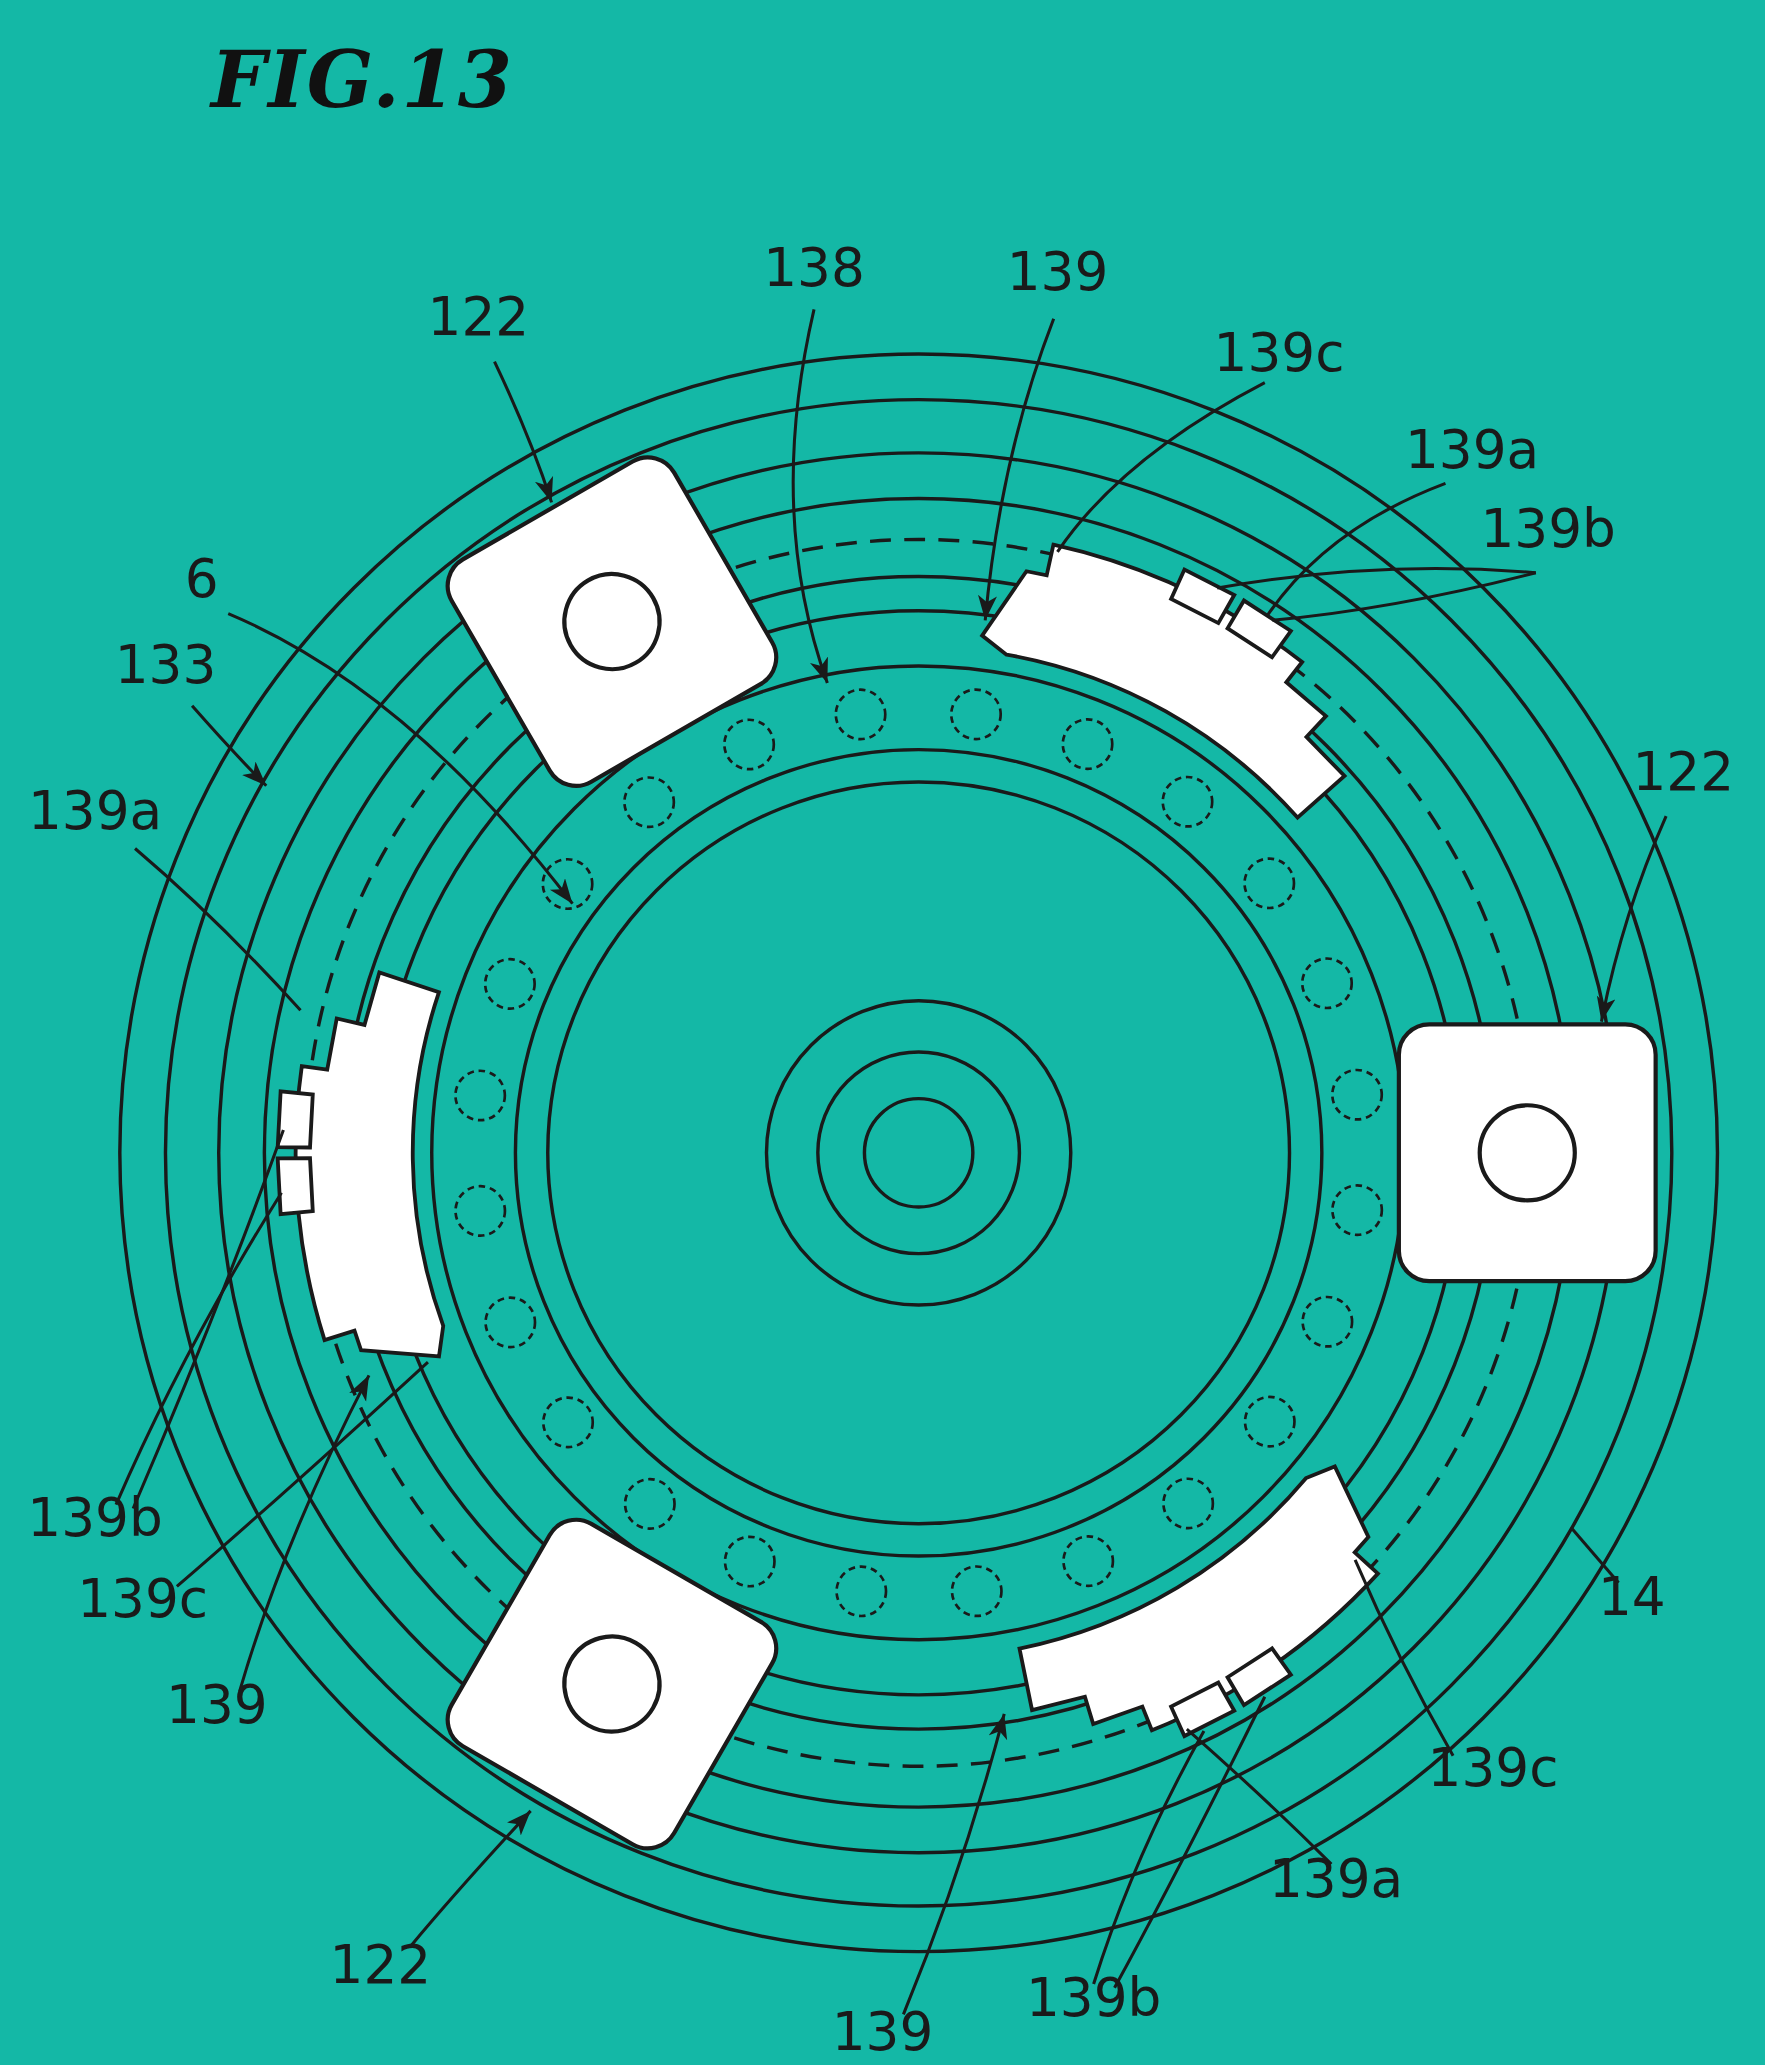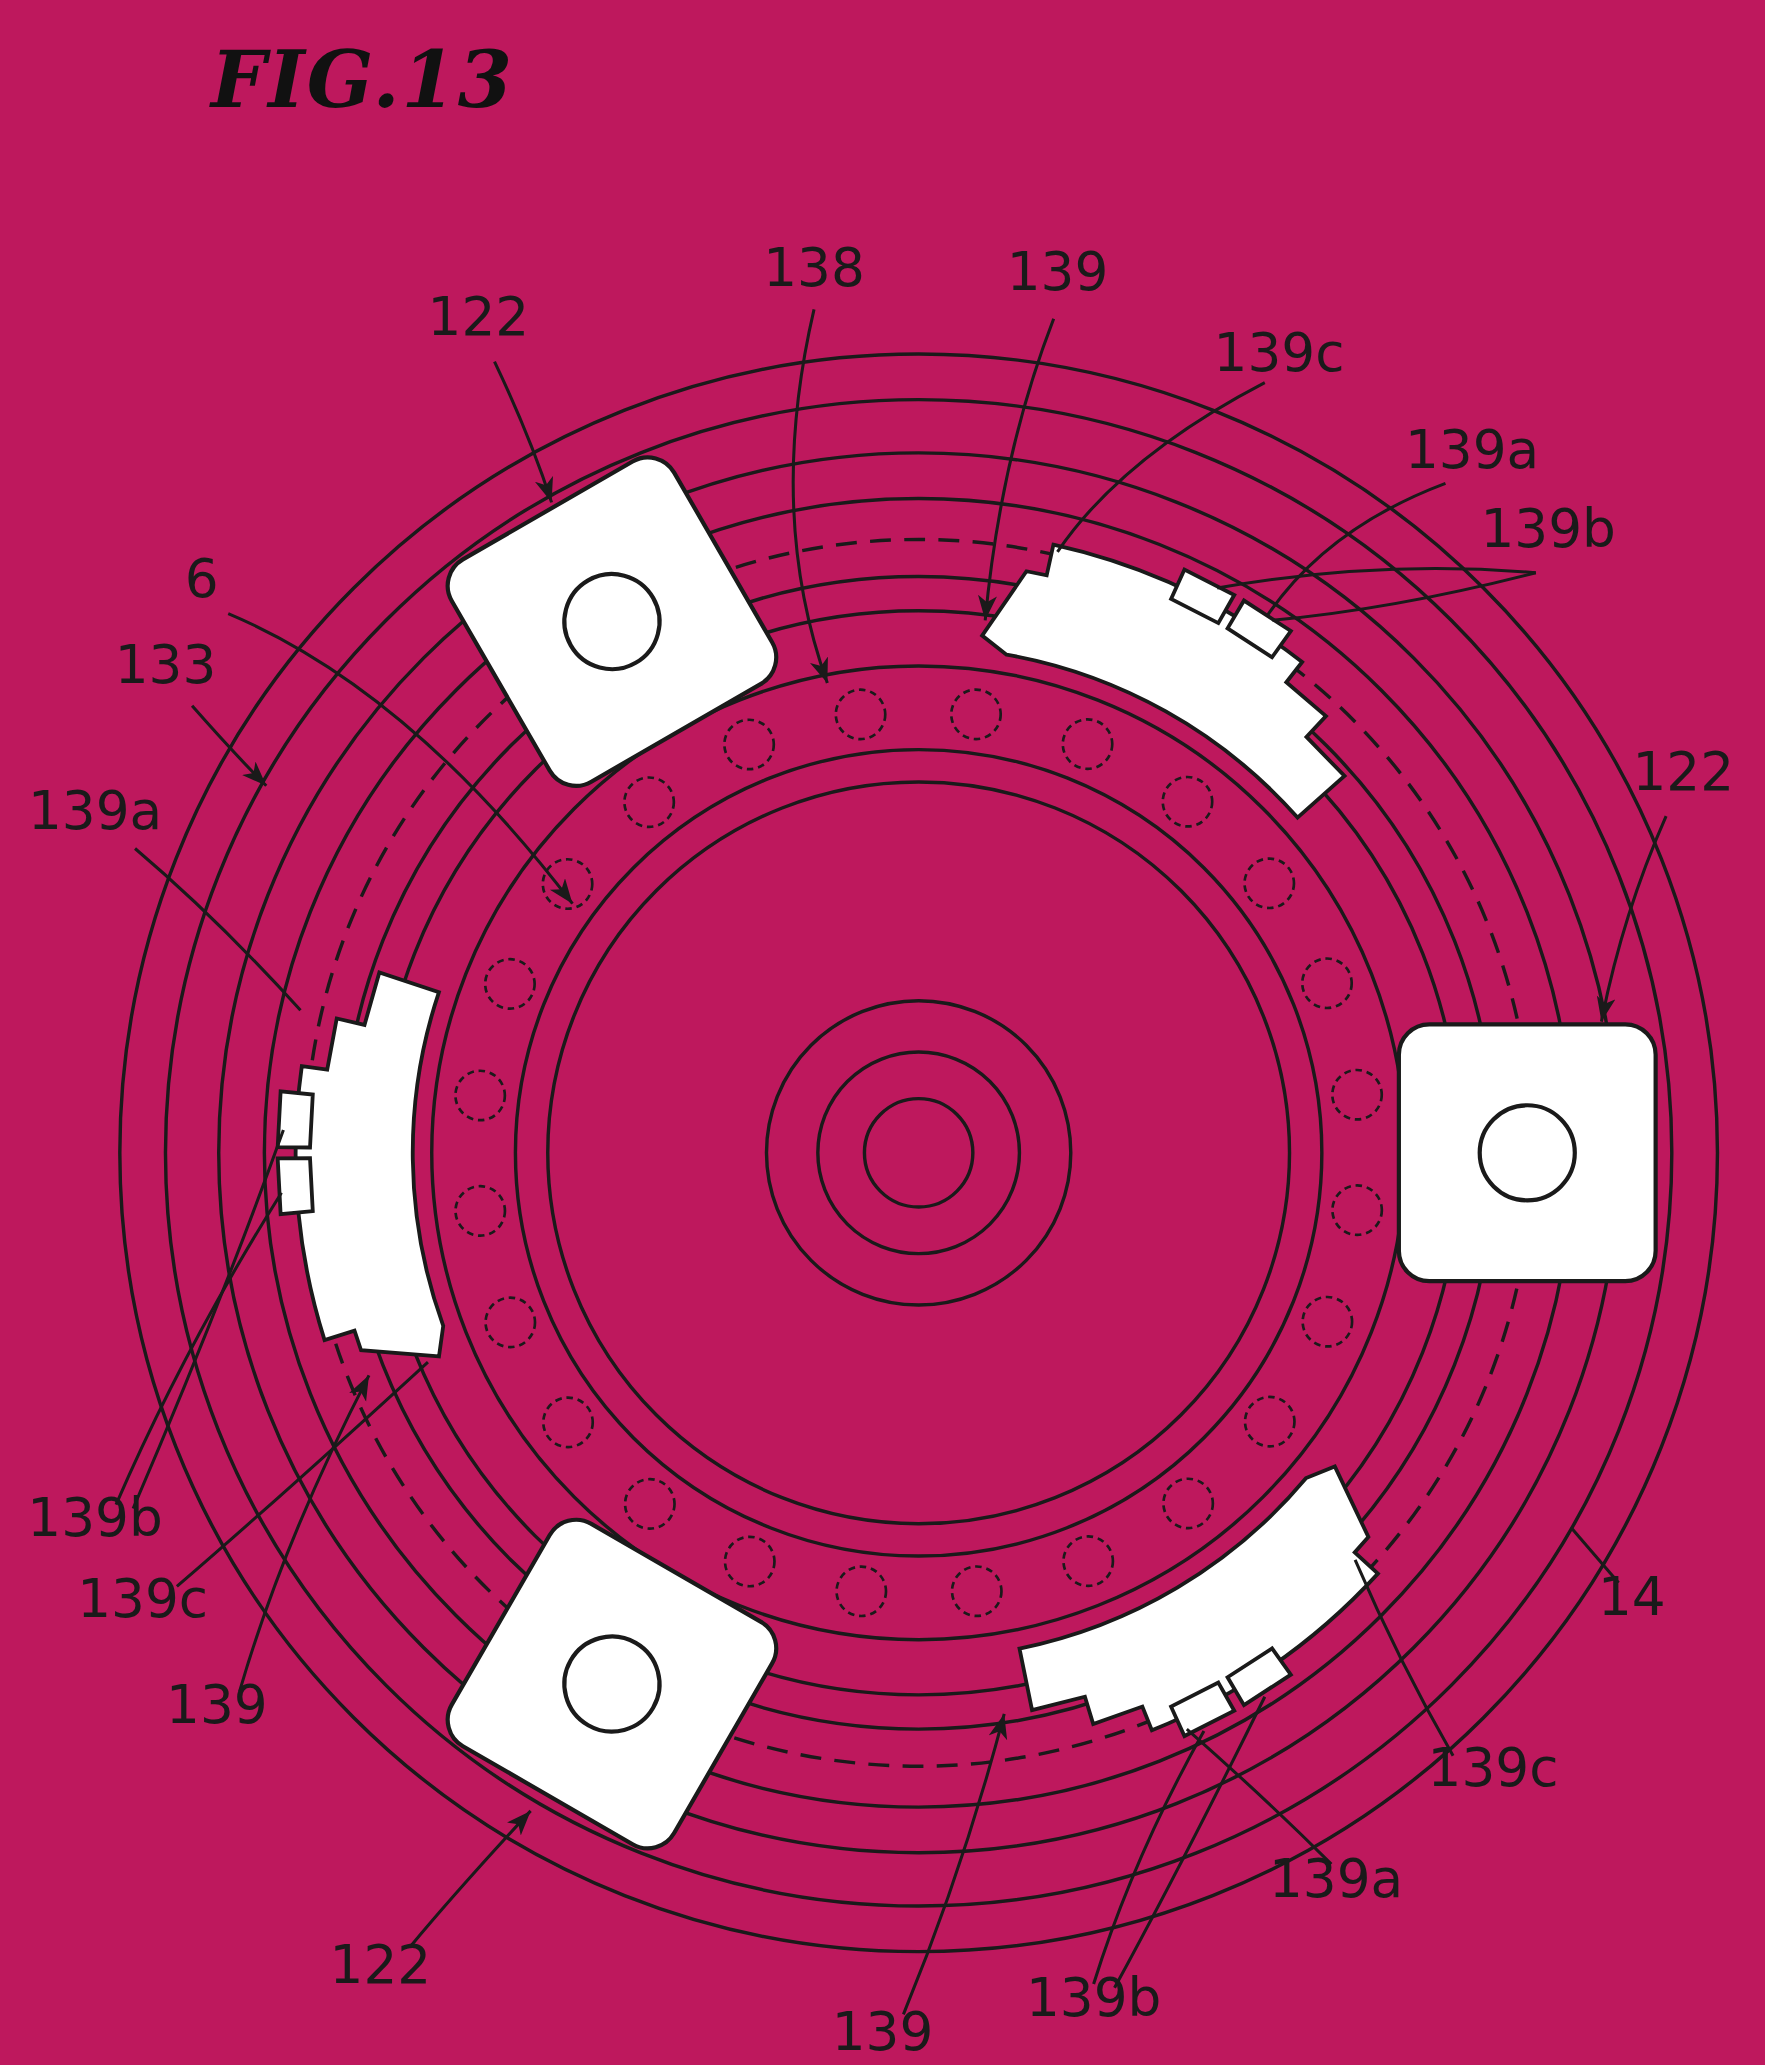--- a/index.html
+++ b/index.html
@@ -1,16 +1,16 @@
 <!DOCTYPE html>
 <html style="font-size:15px"><head>
 <meta charset="utf-8">
 <style>
   html,body{margin:0;padding:0;background:#fff;}
-  .canvas{position:relative;width:1765px;height:2066px;background:#be185d;overflow:hidden;}
+  .canvas{position:relative;width:1765px;height:2066px;background:#14b8a6;overflow:hidden;}
   svg{position:absolute;left:0;top:0;}
   #rings circle{fill:none;stroke:#1a1a1a;stroke-width:3.6;}
   #balls circle{fill:none;stroke:#1a1a1a;stroke-width:2.8;stroke-dasharray:7 5;}
   .leader{fill:none;stroke:#1a1a1a;stroke-width:3.2;}
   .ref-label{font-family:"DejaVu Sans",sans-serif;font-size:56px;fill:#1a1a1a;}
   .fig-title{font-family:"DejaVu Serif",serif;font-style:italic;font-weight:bold;font-size:82px;fill:#111;letter-spacing:2px;}
 </style>
 </head>
 <body>
 

